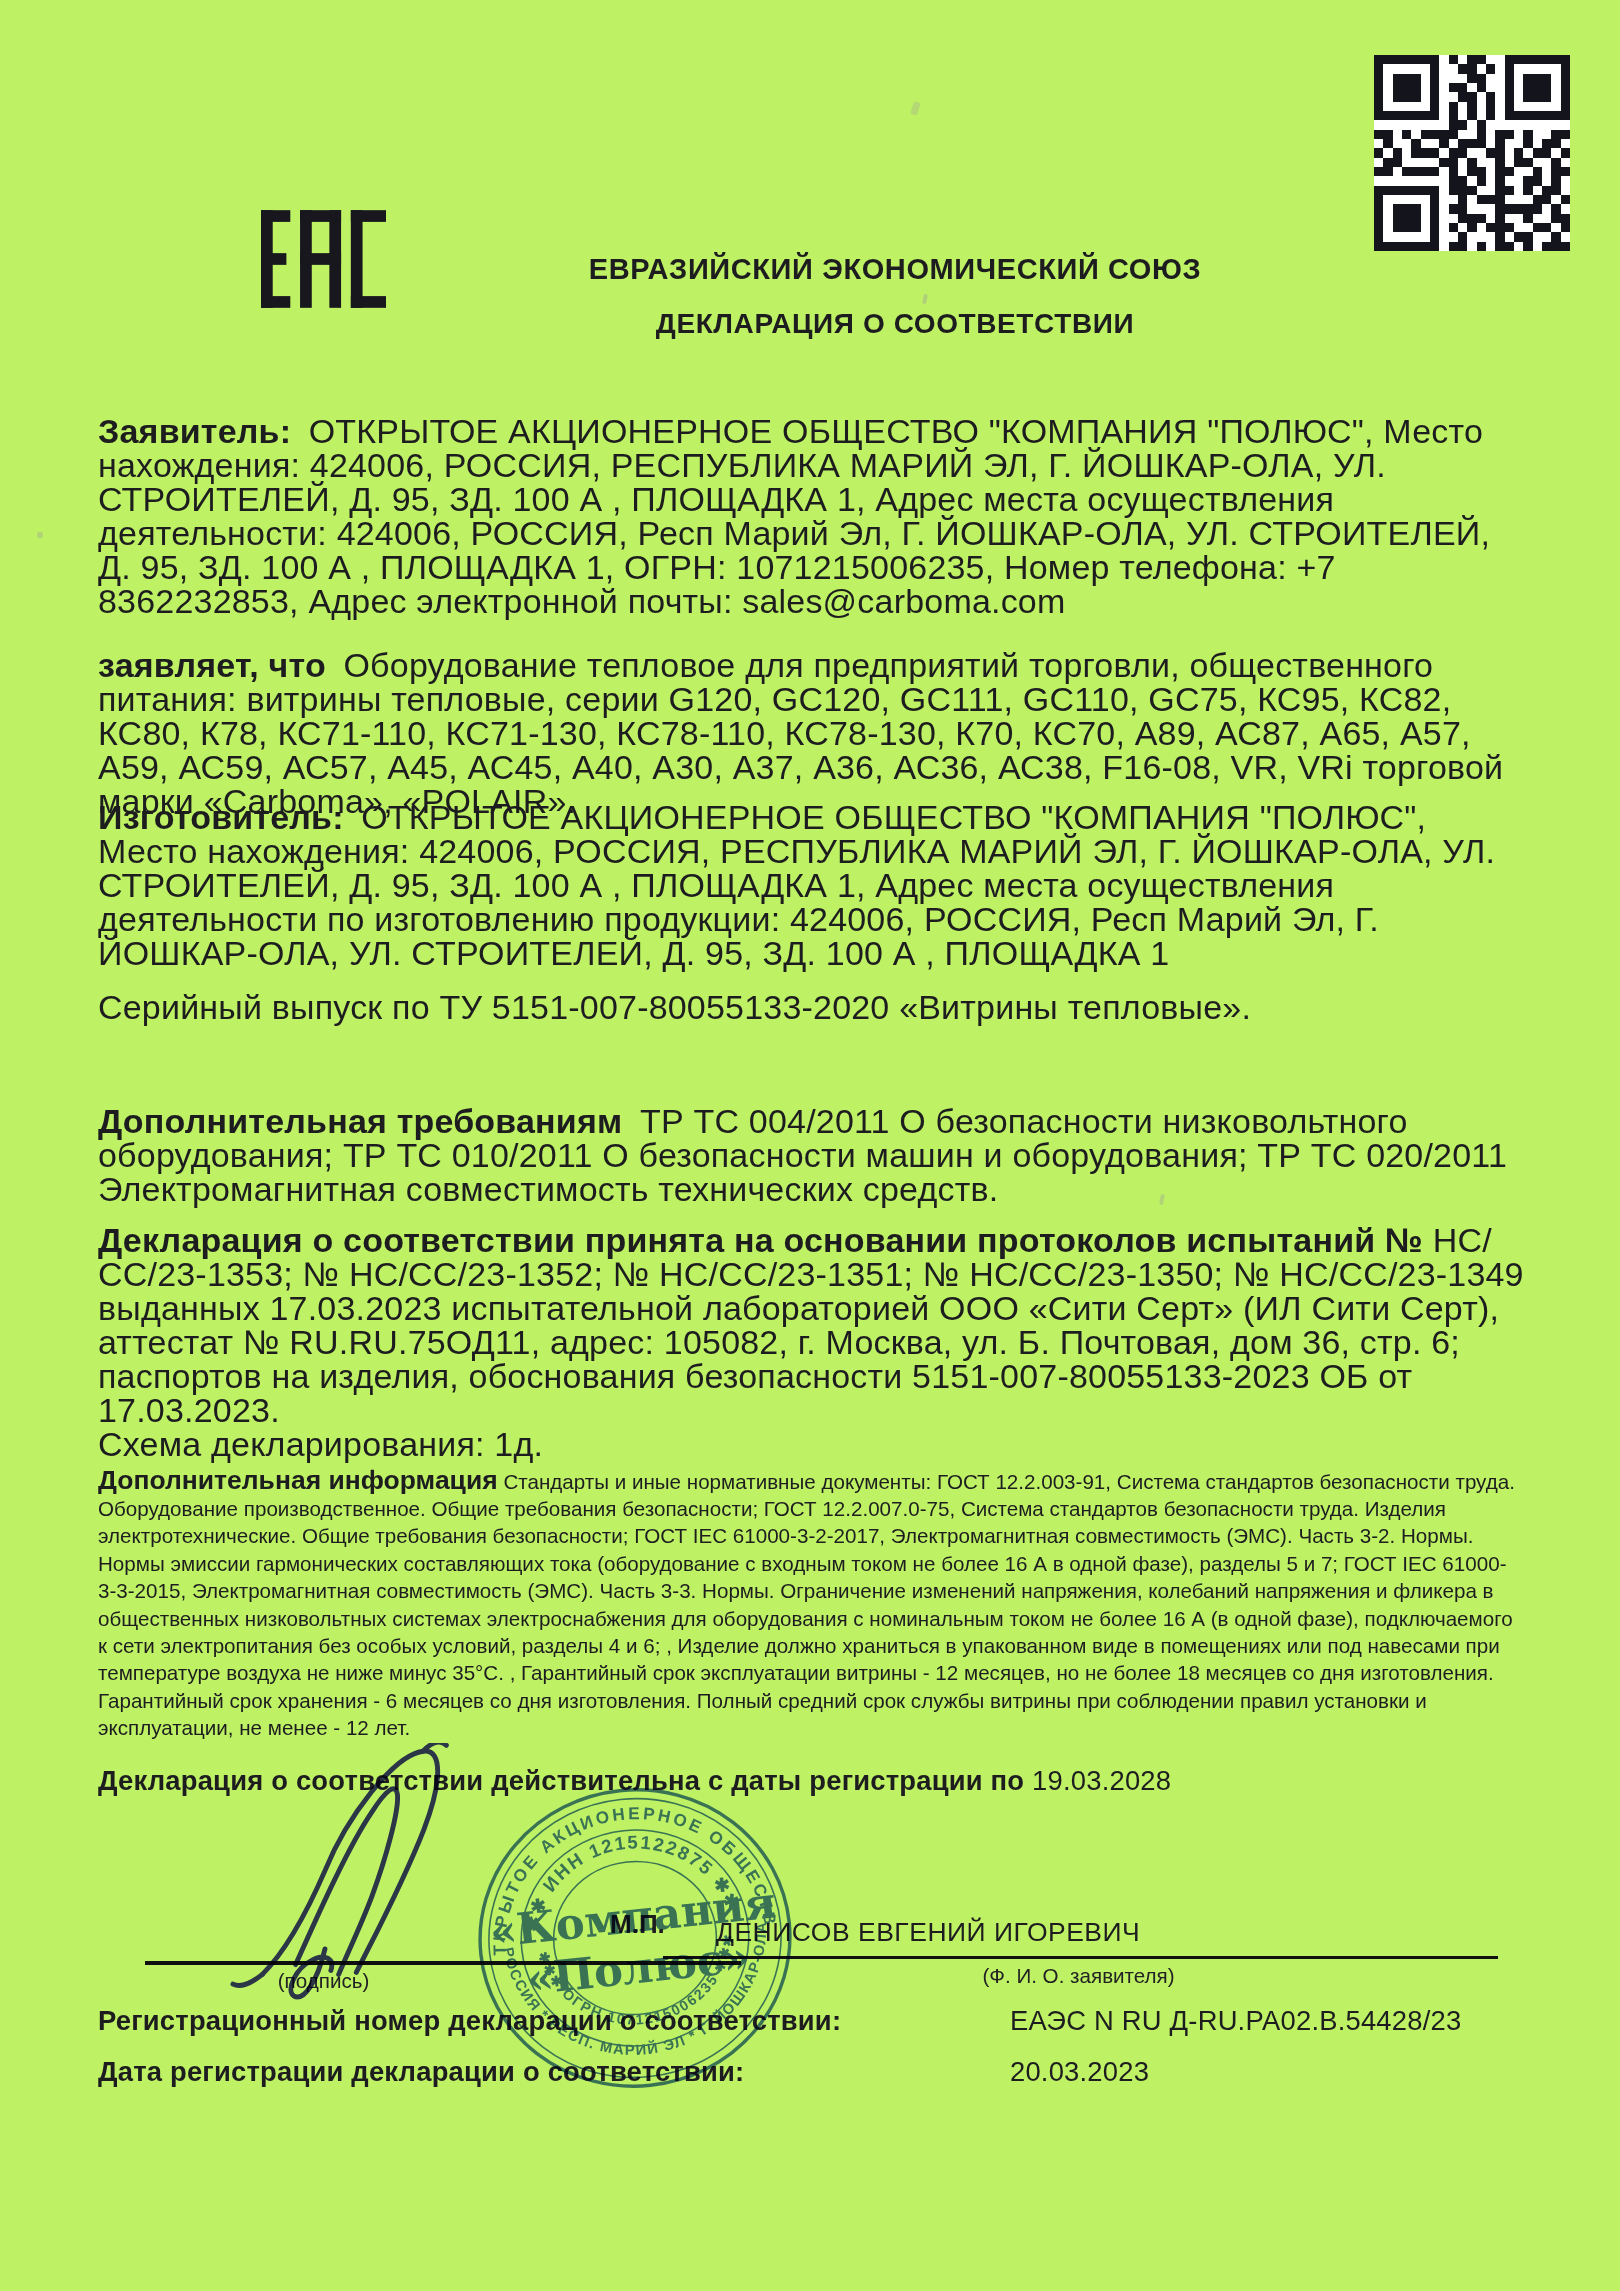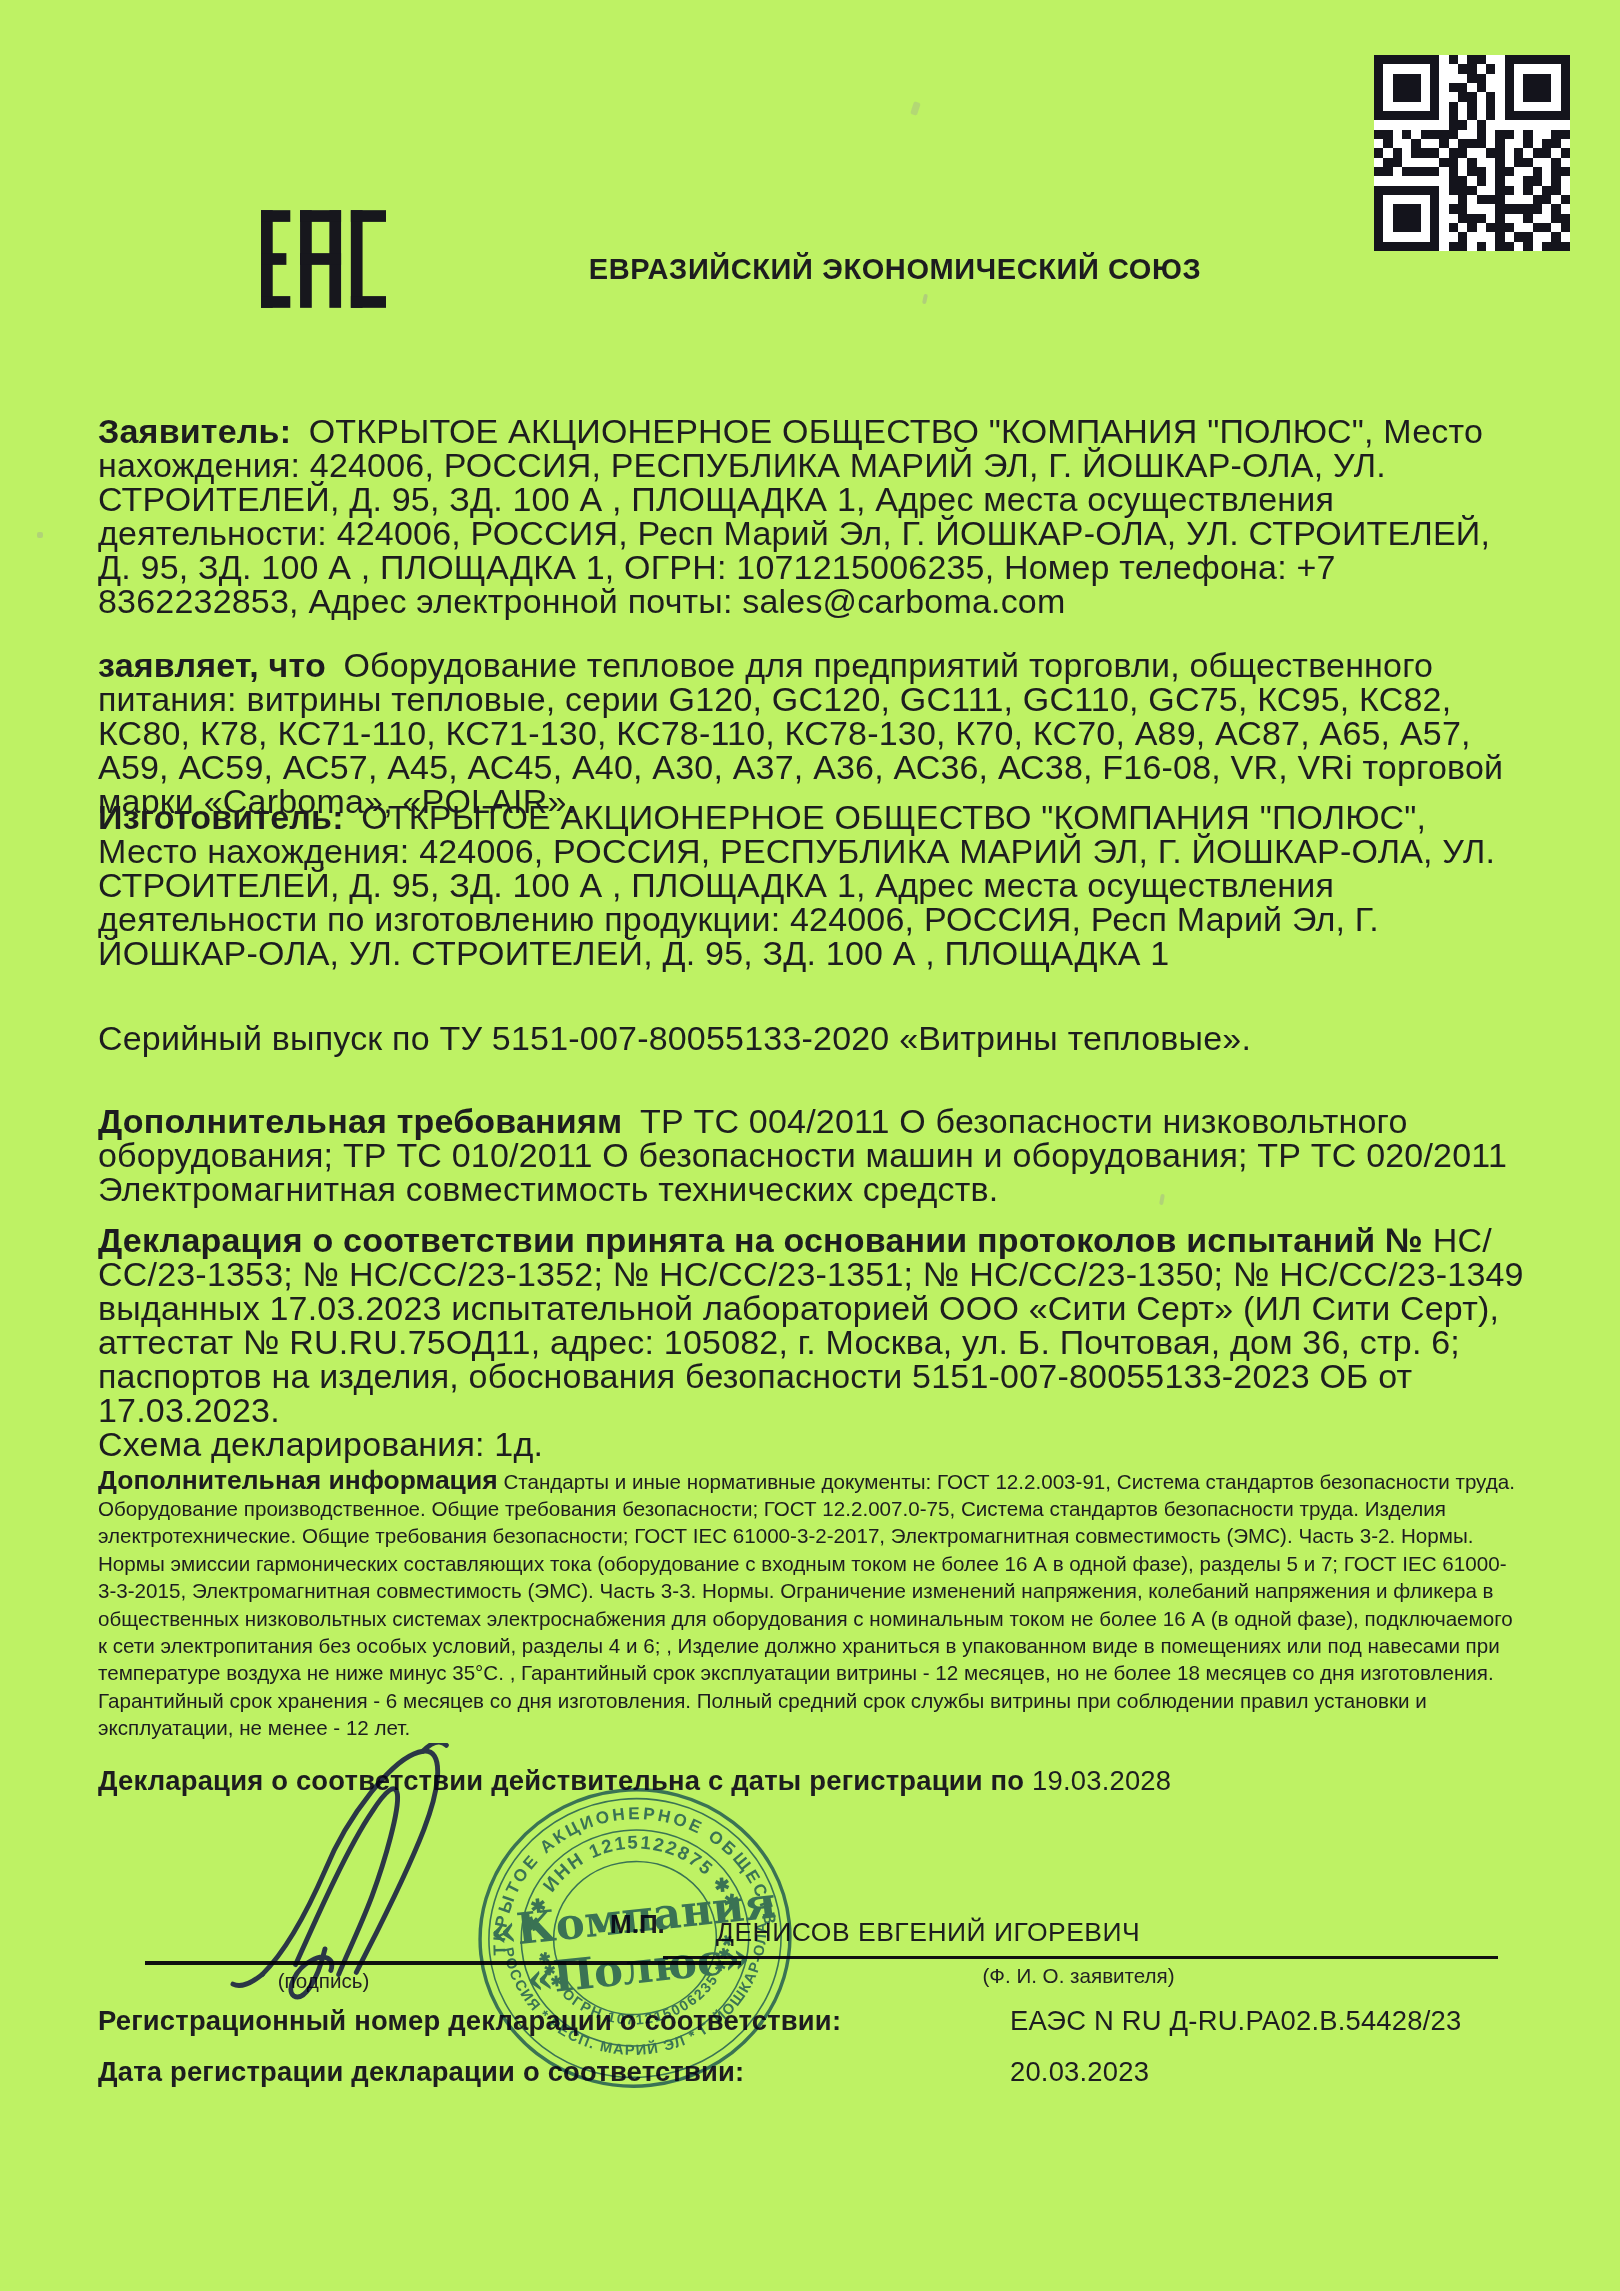--- a/index.html
+++ b/index.html
@@ -52,35 +52,36 @@
         <rect x="70" y="0" width="12" height="100"></rect>
         <rect x="40" y="0" width="42" height="12"></rect>
         <rect x="40" y="44" width="42" height="12"></rect>
       <rect x="92" y="0" width="12" height="100"></rect>
         <rect x="92" y="0" width="36" height="12"></rect>
         <rect x="92" y="88" width="36" height="12"></rect>
     </g>
   </svg>
 
   <div class="titles" style="top:253px; font-size:29px;">ЕВРАЗИЙСКИЙ ЭКОНОМИЧЕСКИЙ СОЮЗ</div>
+  <div class="titles" style="top:308px; font-size:28px;">ДЕКЛАРАЦИЯ О СООТВЕТСТВИИ</div>
 
   <div class="speck" style="left:912px; top:102px; width:6.9px; height:12.7px; transform:rotate(18deg); opacity:.3;"></div>
   <div class="speck" style="left:923px; top:294px; width:3.9px; height:9.8px; transform:rotate(12deg); opacity:.4;"></div>
   <div class="speck" style="left:37px; top:532px; width:5.9px; height:5.9px; opacity:.35;"></div>
   <div class="speck" style="left:1160px; top:1194px; width:3.9px; height:10.8px; transform:rotate(10deg); opacity:.35;"></div>
 
   <p class="t" style="top:380px;"><b class="gap8">Заявитель:</b><span> ОТКРЫТОЕ АКЦИОНЕРНОЕ ОБЩЕСТВО "КОМПАНИЯ "ПОЛЮС", Место нахождения: 424006, РОССИЯ, РЕСПУБЛИКА МАРИЙ ЭЛ, Г. ЙОШКАР-ОЛА, УЛ. СТРОИТЕЛЕЙ, Д. 95, ЗД. 100 А , ПЛОЩАДКА 1, Адрес места осуществления деятельности: 424006, РОССИЯ, Респ Марий Эл, Г. ЙОШКАР-ОЛА, УЛ. СТРОИТЕЛЕЙ, Д. 95, ЗД. 100 А , ПЛОЩАДКА 1, ОГРН: 1071215006235, Номер телефона: +7 8362232853, Адрес электронной почты: sales@carboma.com</span></p>
 
 
   <p class="t" style="top:614px;"><b class="gap16">заявляет, что</b><span>Оборудование тепловое для предприятий торговли, общественного питания: витрины тепловые, серии G120, GC120, GC111, GC110, GC75, КС95, КС82, КС80, К78, КС71-110, КС71-130, КС78-110, КС78-130, К70, КС70, А89, АС87, А65, А57, А59, АС59, АС57, А45, АС45, А40, А30, А37, А36, АС36, АС38, F16-08, VR, VRi торговой марки «Carboma», «POLAIR».</span></p>
 
   <p class="t" style="top:766px;"><b class="gap8">Изготовитель:</b><span> ОТКРЫТОЕ АКЦИОНЕРНОЕ ОБЩЕСТВО "КОМПАНИЯ "ПОЛЮС", Место нахождения: 424006, РОССИЯ, РЕСПУБЛИКА МАРИЙ ЭЛ, Г. ЙОШКАР-ОЛА, УЛ. СТРОИТЕЛЕЙ, Д. 95, ЗД. 100 А , ПЛОЩАДКА 1, Адрес места осуществления деятельности по изготовлению продукции: 424006, РОССИЯ, Респ Марий Эл, Г. ЙОШКАР-ОЛА, УЛ. СТРОИТЕЛЕЙ, Д. 95, ЗД. 100 А , ПЛОЩАДКА 1</span></p>
 
 
-  <p class="t" style="top:987px;">Серийный выпуск по ТУ 5151-007-80055133-2020 «Витрины тепловые».</p>
+  <p class="t" style="top:956px;">Серийный выпуск по ТУ 5151-007-80055133-2020 «Витрины тепловые».</p>
 
   <p class="t" style="top:1070px;"><b class="gap16">Дополнительная требованиям</b><span>ТР ТС 004/2011 О безопасности низковольтного оборудования; ТР ТС 010/2011 О безопасности машин и оборудования; ТР ТС 020/2011 Электромагнитная совместимость технических средств.</span></p>
 
   <p class="t" style="top:1189px;"><b>Декларация о соответствии принята на основании протоколов испытаний №</b><span> НС/СС/23-1353; № НС/СС/23-1352; № НС/СС/23-1351; № НС/СС/23-1350; № НС/СС/23-1349 выданных 17.03.2023 испытательной лабораторией ООО «Сити Серт» (ИЛ Сити Серт), аттестат № RU.RU.75ОД11, адрес: 105082, г. Москва, ул. Б. Почтовая, дом 36, стр. 6; паспортов на изделия, обоснования безопасности 5151-007-80055133-2023 ОБ от 17.03.2023.</span><span style="display:block;">Схема декларирования: 1д.</span></p>
 
   <p class="t small" style="top:1446px; width:1426px;"><b>Дополнительная информация</b><span> Стандарты и иные нормативные документы: ГОСТ 12.2.003-91, Система стандартов безопасности труда. Оборудование производственное. Общие требования безопасности; ГОСТ 12.2.007.0-75, Система стандартов безопасности труда. Изделия электротехнические. Общие требования безопасности; ГОСТ IEC 61000-3-2-2017, Электромагнитная совместимость (ЭМС). Часть 3-2. Нормы. Нормы эмиссии гармонических составляющих тока (оборудование с входным током не более 16 А в одной фазе), разделы 5 и 7; ГОСТ IEC 61000-3-3-2015, Электромагнитная совместимость (ЭМС). Часть 3-3. Нормы. Ограничение изменений напряжения, колебаний напряжения и фликера в общественных низковольтных системах электроснабжения для оборудования с номинальным током не более 16 А (в одной фазе), подключаемого к сети электропитания без особых условий, разделы 4 и 6; , Изделие должно храниться в упакованном виде в помещениях или под навесами при температуре воздуха не ниже минус 35°С. , Гарантийный срок эксплуатации витрины - 12 месяцев, но не более 18 месяцев со дня изготовления. Гарантийный срок хранения - 6 месяцев со дня изготовления. Полный средний срок службы витрины при соблюдении правил установки и эксплуатации, не менее - 12 лет.</span></p>
 
   <p class="t validity" style="top:1733px;"><b>Декларация о соответствии действительна с даты регистрации по</b><span class="rg"> 19.03.2028</span></p>
 
   <svg class="sig" width="323" height="267" viewBox="0 0 330 272">

